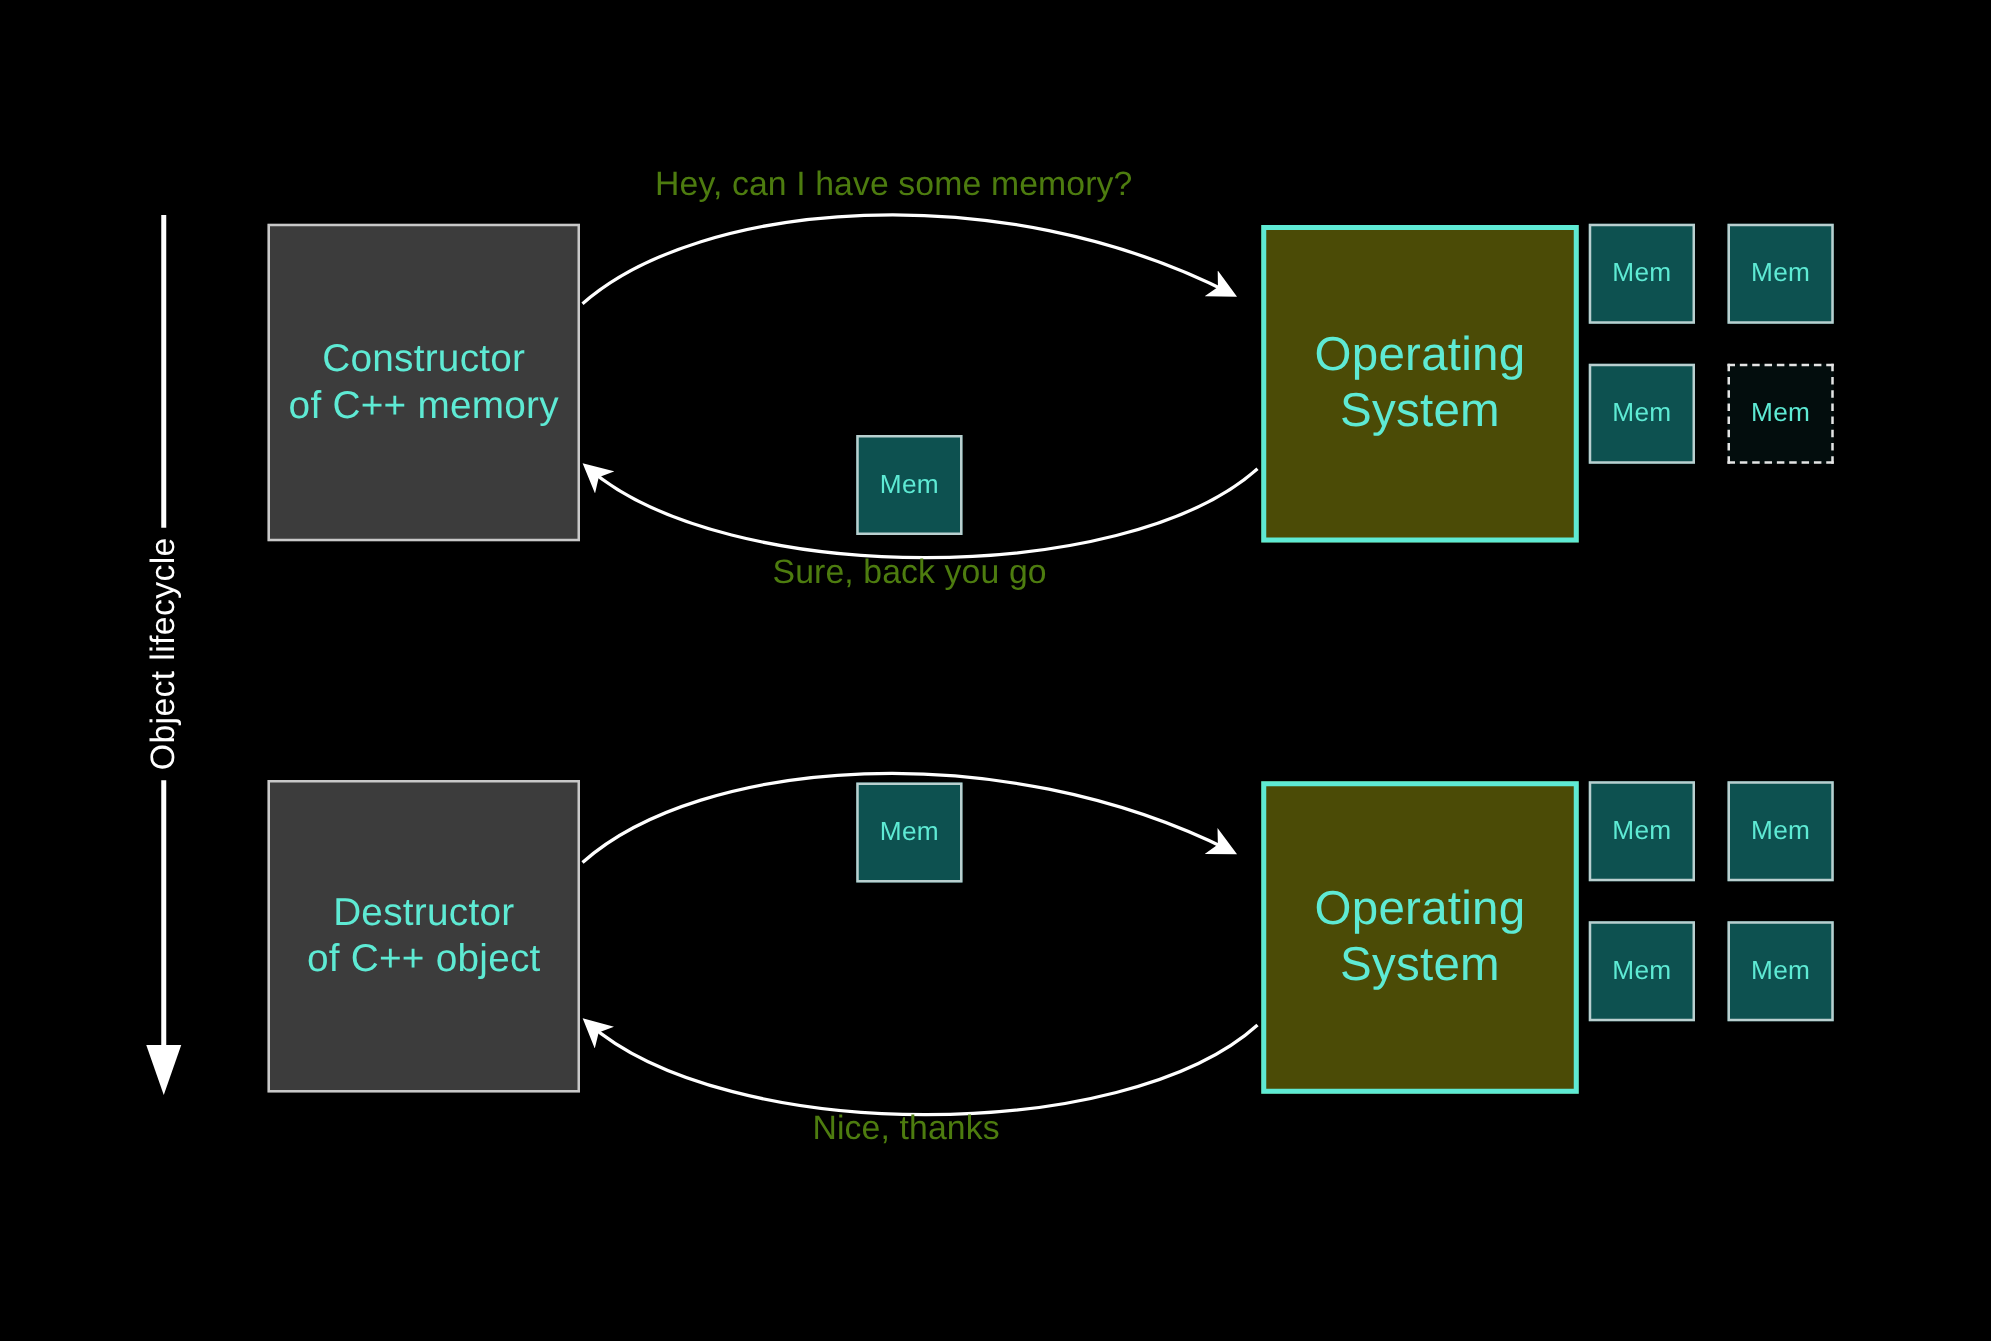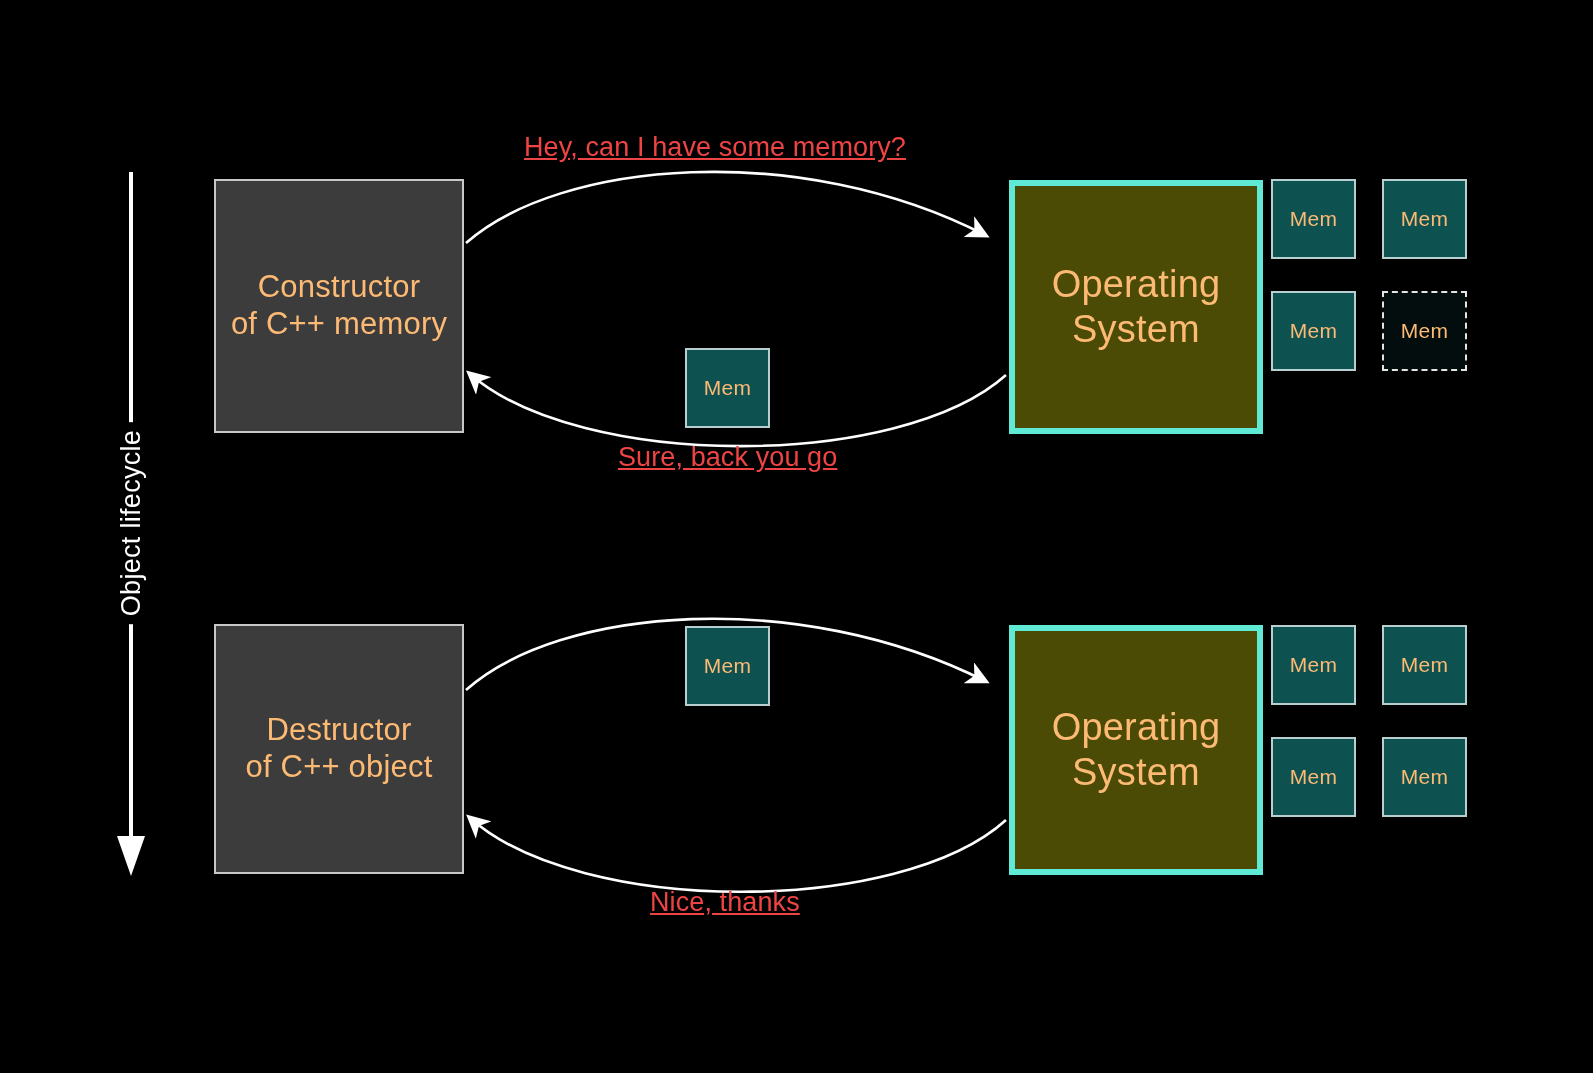--- a/index.html
+++ b/index.html
@@ -27,55 +27,54 @@
   }
 
   
   .node {
     position: absolute;
     box-sizing: border-box;
     display: flex;
     align-items: center;
     justify-content: center;
     text-align: center;
-    color: #fdba74;
+    color: #5eead4;
     line-height: 1.18;
     white-space: pre-line;
   }
   .node-actor {
     background: #3c3c3c;
     border: 2px solid #c8c8c8;
     font-size: 31px;
     letter-spacing: 0.2px;
   }
   .node-os {
     background: #4b4b06;
-    border: 6px solid #5eead4;
+    border: 4px solid #5eead4;
     font-size: 38px;
     letter-spacing: 0.2px;
   }
   .node-mem {
     background: #0d5150;
     border: 2px solid #b9cfcf;
     font-size: 21px;
     letter-spacing: 0.2px;
   }
   .node-mem.freed {
     background: #030d0d;
     border: 2px dashed #e4e4e4;
   }
 
   
   .edge-label {
     position: absolute;
-    color: #ef4444;
+    color: #4d7c0f;
     font-size: 27px;
     white-space: nowrap;
     letter-spacing: 0.1px;
-    text-decoration: underline;
   }
 
   
   #lifecycle-axis {
     position: absolute;
     left: 92px;
     top: 168px;
     width: 78px;
     height: 710px;
   }

